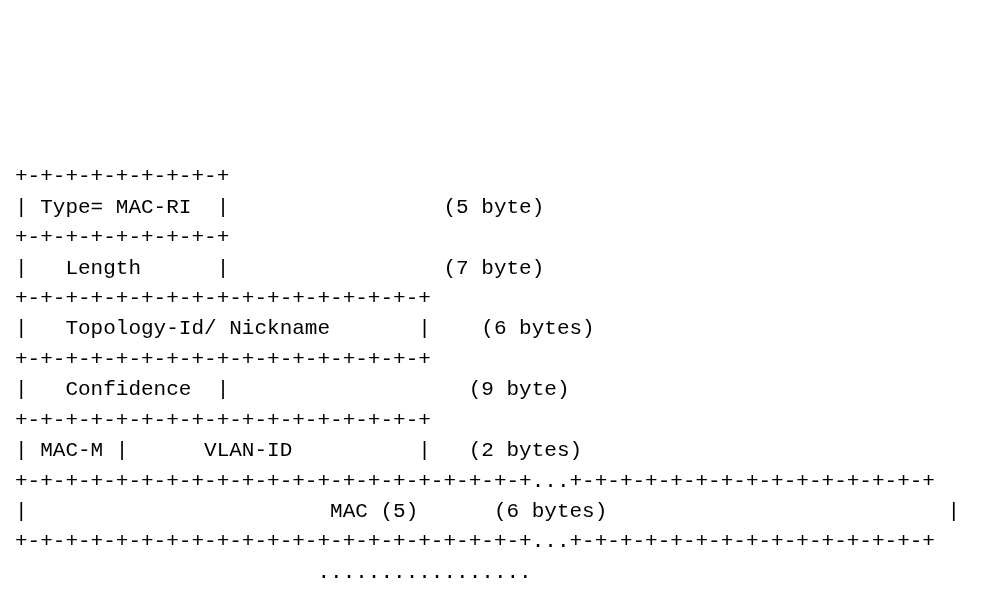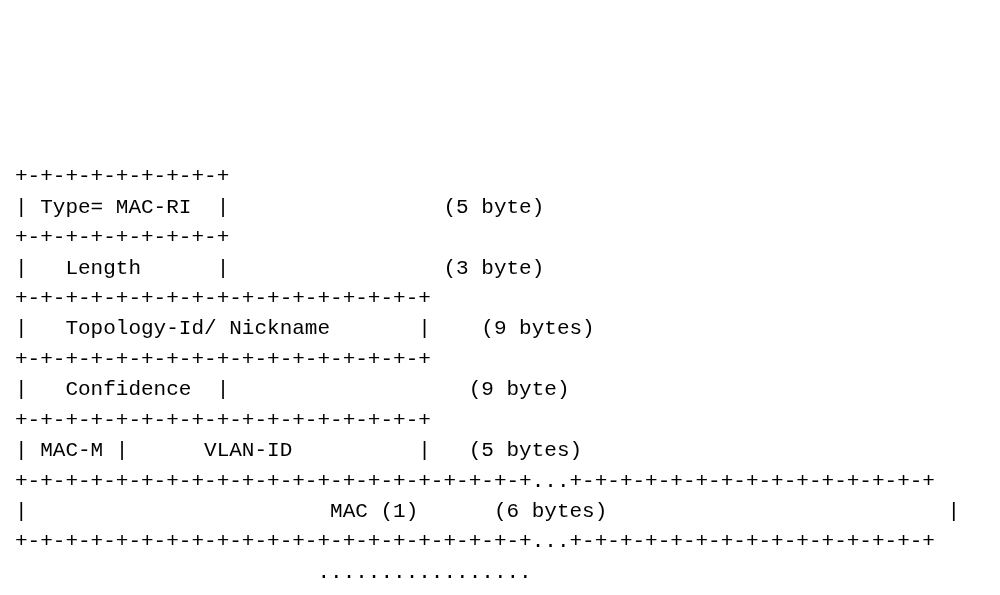--- a/index.html
+++ b/index.html
@@ -22,29 +22,29 @@
   </style>
 </head>
 <body>
 
 
 
 <div class="diagram">
 <span>+-+-+-+-+-+-+-+-+</span>
 <span>| Type= MAC-RI  |                 (5 byte)</span>
 <span>+-+-+-+-+-+-+-+-+</span>
-<span>|   Length      |                 (3 byte)</span>
+<span>|   Length      |                 (7 byte)</span>
 <span>+-+-+-+-+-+-+-+-+-+-+-+-+-+-+-+-+</span>
-<span>|   Topology-Id/ Nickname       |    (9 bytes)</span>
+<span>|   Topology-Id/ Nickname       |    (6 bytes)</span>
 <span>+-+-+-+-+-+-+-+-+-+-+-+-+-+-+-+-+</span>
 <span>|   Confidence  |                   (9 byte)</span>
 <span>+-+-+-+-+-+-+-+-+-+-+-+-+-+-+-+-+</span>
-<span>| MAC-M |      VLAN-ID          |   (5 bytes)</span>
+<span>| MAC-M |      VLAN-ID          |   (2 bytes)</span>
 <span>+-+-+-+-+-+-+-+-+-+-+-+-+-+-+-+-+-+-+-+-+...+-+-+-+-+-+-+-+-+-+-+-+-+-+-+</span>
-<span>|                        MAC (1)      (6 bytes)                           |</span>
+<span>|                        MAC (5)      (6 bytes)                           |</span>
 <span>+-+-+-+-+-+-+-+-+-+-+-+-+-+-+-+-+-+-+-+-+...+-+-+-+-+-+-+-+-+-+-+-+-+-+-+</span>
 <span>                        .................</span>
 <span>+-+-+-+-+-+-+-+-+-+-+-+-+-+-+-+-+-+-+-+-+...+-+-+-+-+-+-+-+-+-+-+-+-+-+-+</span>
 
 
 </div>
 
 
 
 

